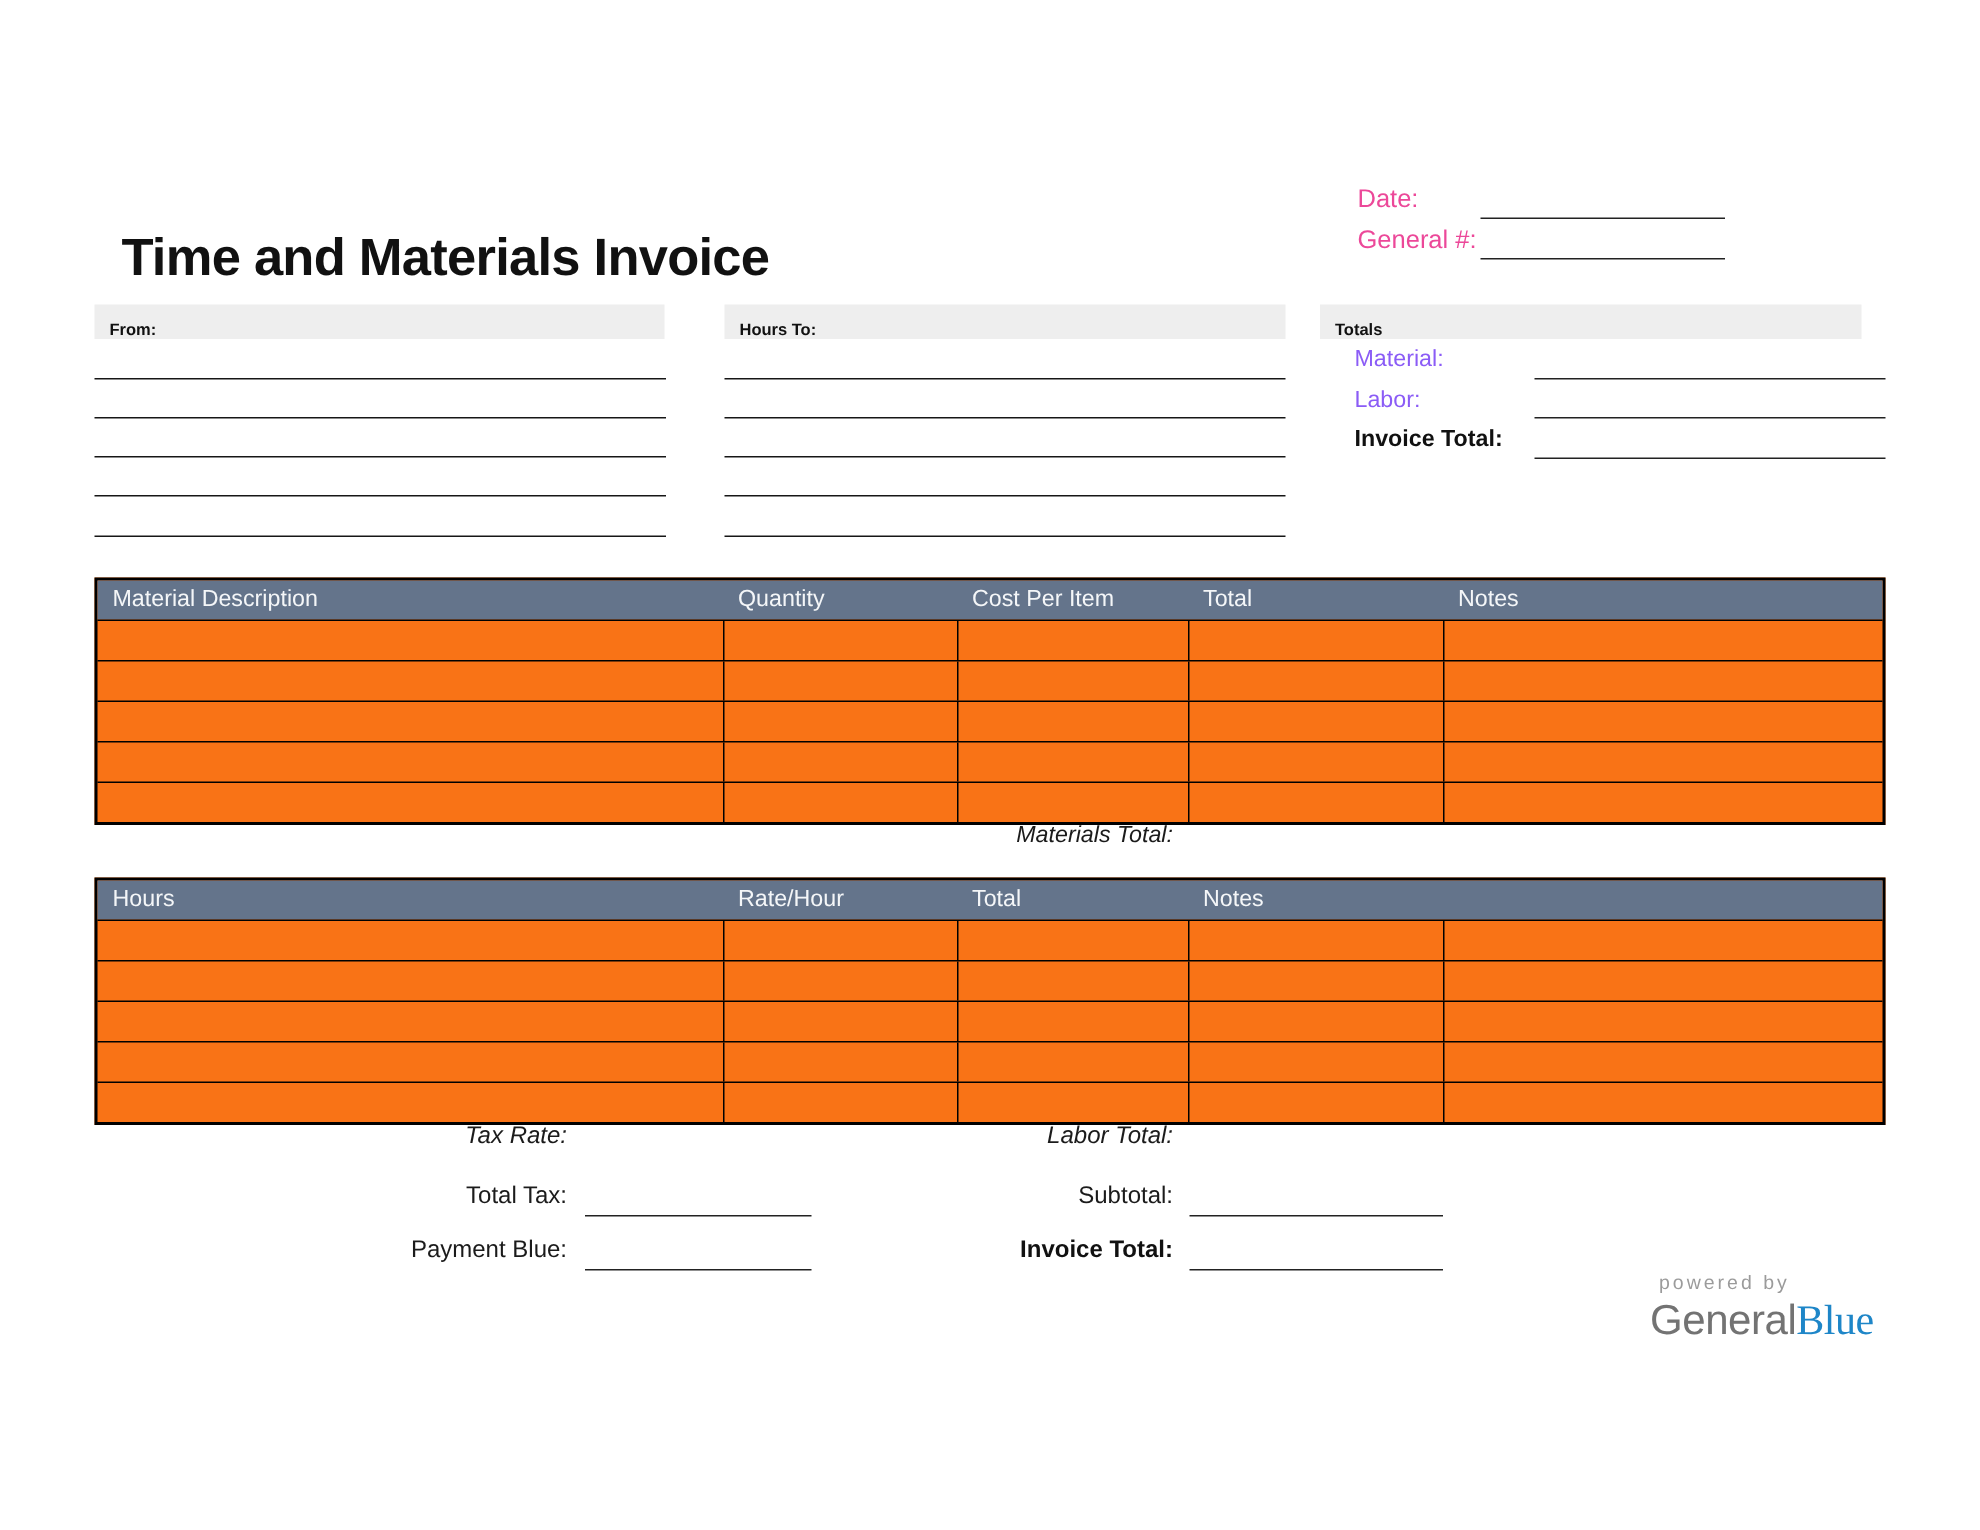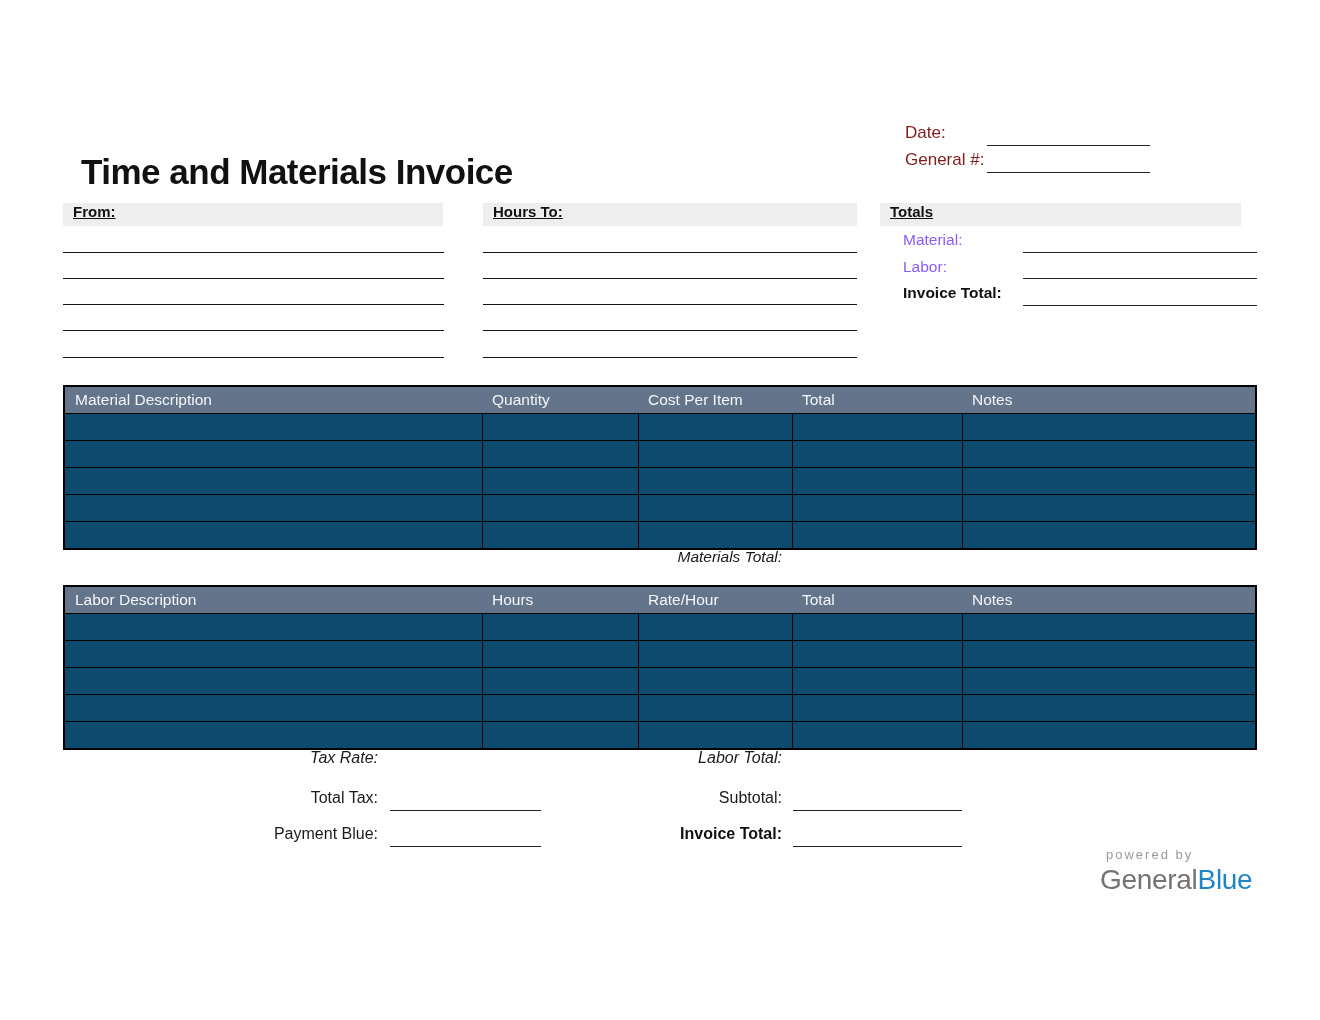--- a/index.html
+++ b/index.html
@@ -6,38 +6,38 @@
   .scene{
     position:relative;width:1320px;height:1020px;background:#fff;overflow:hidden;
     font-family:"Liberation Sans", sans-serif;color:var(--ink,#1b1b1b);
   }
   .abs{position:absolute;}
 
   
   .doc-title{left:81px;top:124px;font-size:35px;font-weight:700;letter-spacing:-0.5px;color:#111;margin-top:28px;}
 
   
-  .meta-label{font-size:17px;color:#7f1d1d;}
+  .meta-label{font-size:17px;color:#ec4899;}
   .meta-line{border-bottom:1px solid #222;height:1px;}
 
   
   .section-bar{
     height:23px;background:var(--section-bar-bg,#eee);
-    display:flex;align-items:flex-start;padding-left:10px;box-sizing:border-box;
-    font-size:15px;font-weight:700;color:#111;text-decoration:underline;
+    display:flex;align-items:flex-end;padding-left:10px;box-sizing:border-box;
+    font-size:11px;font-weight:700;color:#111;
   }
   .fill-line{border-bottom:1.5px solid #161616;height:1px;}
 
   
   .totals-label{font-size:15.5px;color:#8b5cf6;}
   .totals-label.bold{font-weight:700;color:#111;}
   .totals-line{border-bottom:1px solid #222;height:1px;}
 
   
-  .tbl{left:63px;width:1194px;border:2px solid #000;box-sizing:border-box;background:#0c4a6e;}
+  .tbl{left:63px;width:1194px;border:2px solid #000;box-sizing:border-box;background:#f97316;}
   .tbl-head{
     display:grid;grid-template-columns:417px 156px 154px 170px 1fr;
     height:26px;align-items:center;background:var(--table-header-bg,#64748b);
     color:#f4f6f8;font-size:15.5px;
   }
   .tbl-head span{padding-left:10px;white-space:nowrap;overflow:hidden;}
   .tbl-row{
     display:grid;grid-template-columns:417px 156px 154px 170px 1fr;
     height:26px;border-top:1.5px solid #000;
   }
@@ -48,21 +48,21 @@
   
   .sum-label{font-size:16px;color:#1b1b1b;text-align:right;}
   .sum-label.italic{font-style:italic;}
   .sum-label.bold{font-weight:700;color:#111;}
   .sum-line{border-bottom:1px solid #222;height:1px;}
 
   
   .powered-by{font-size:13px;letter-spacing:2px;color:var(--powered-by-gray,#9b9b9b);}
   .brand{font-size:28px;letter-spacing:-0.3px;}
   .brand .g1{color:#737373;}
-  .brand .g2{color:var(--brand-blue,#1e86c8);}
+  .brand .g2{color:var(--brand-blue,#1e86c8);font-family:Liberation Serif, serif;}
 </style>
 </head>
 <body>
 
 <div class="scene">
 
   <div class="abs doc-title">Time and Materials Invoice</div>
 
   <div class="abs meta-label" style="left:905px;top:123px;">Date:</div>
   <div class="abs meta-line" style="left:987px;top:144px;width:163px;"></div>
@@ -139,21 +139,20 @@
         <div></div>
         <div></div>
         <div></div>
       </div>
   </div>
 
   <div class="abs italic-caption" style="left:582px;top:548px;width:200px;font-style:italic;">Materials Total:</div>
 
   <div class="abs tbl" style="top:585px;">
     <div class="tbl-head">
-      <span>Labor Description</span>
       <span>Hours</span>
       <span>Rate/Hour</span>
       <span>Total</span>
       <span>Notes</span>
     </div>
     <div class="tbl-row">
         <div></div>
         <div></div>
         <div></div>
         <div></div>

